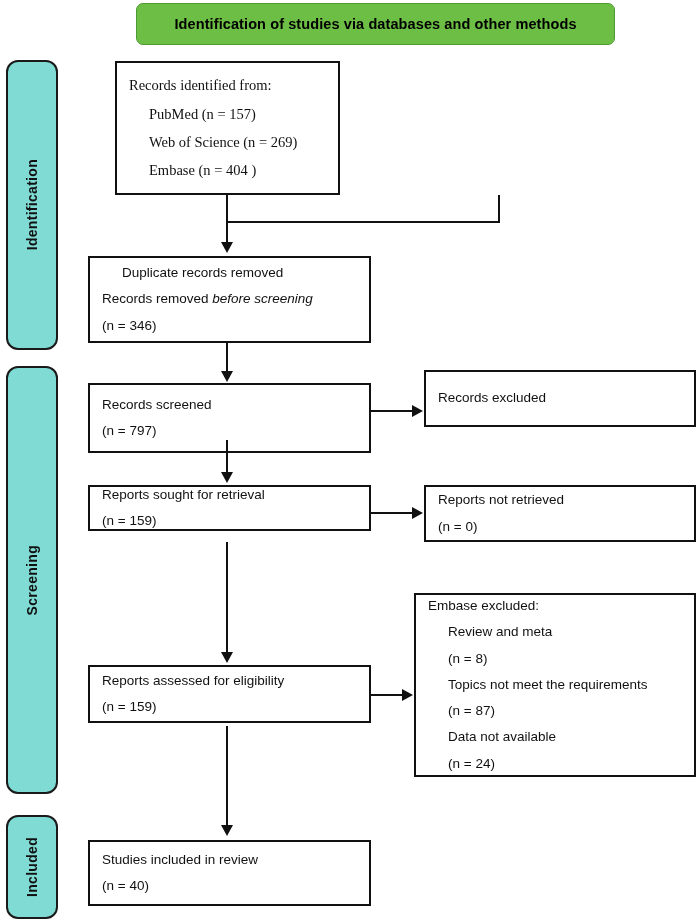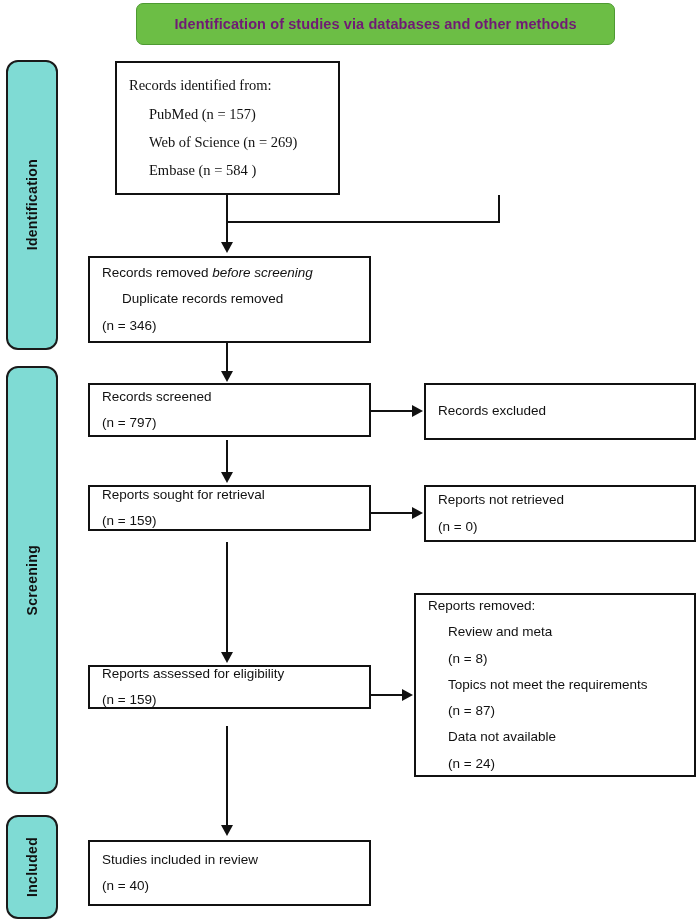--- a/index.html
+++ b/index.html
@@ -17,21 +17,21 @@
     background: #ffffff;
     overflow: hidden;
   }
   .abs { position: absolute; box-sizing: border-box; }
 
   
   .banner {
     background: #6CBE45;
     border: 1px solid #4e9a32;
     border-radius: 7px;
-    color: #701a75;
+    color: #000000;
     font-weight: bold;
     font-size: 14.5px;
     display: flex;
     align-items: center;
     justify-content: center;
     letter-spacing: 0.1px;
   }
 
   
   .stage {
@@ -109,44 +109,44 @@
   </div>
 
   <div class="abs stage" style="left:6px; top:815px; width:52px; height:104px;">
     <span class="stage-label">Included</span>
   </div>
 
   <div class="abs pbox serif" style="left:115px; top:61px; width:225px; height:134px;">
     <div class="line">Records identified from:</div>
     <div class="line indent">PubMed (n = 157)</div>
     <div class="line indent">Web of Science (n = 269)</div>
-    <div class="line indent">Embase (n = 584 )</div>
+    <div class="line indent">Embase (n = 404 )</div>
   </div>
 
 
   <div class="abs ln vline" style="left:226px; top:195px; height:47px;"></div>
   <div class="abs ln vline" style="left:498px; top:195px; height:28px;"></div>
   <div class="abs ln hline" style="left:226px; top:221px; width:274px;"></div>
   <div class="abs arrow-down" style="left:221px; top:242px;"></div>
 
   <div class="abs pbox" style="left:88px; top:256px; width:283px; height:87px;">
+    <div class="line indent">Duplicate records removed</div>
     <div class="line"><span>Records removed </span><span class="ital">before screening</span></div>
-    <div class="line indent">Duplicate records removed</div>
     <div class="line">(n = 346)</div>
   </div>
 
   <div class="abs ln vline" style="left:226px; top:343px; height:32px;"></div>
   <div class="abs arrow-down" style="left:221px; top:371px;"></div>
 
-  <div class="abs pbox" style="left:88px; top:383px; width:283px; height:54px;">
+  <div class="abs pbox" style="left:88px; top:383px; width:283px; height:70px;">
     <div class="line">Records screened</div>
     <div class="line">(n = 797)</div>
   </div>
 
-  <div class="abs pbox" style="left:424px; top:383px; width:272px; height:57px;">
+  <div class="abs pbox" style="left:424px; top:370px; width:272px; height:57px;">
     <div class="line">Records excluded</div>
   </div>
 
   <div class="abs ln hline" style="left:371px; top:410px; width:42px;"></div>
   <div class="abs arrow-right" style="left:412px; top:405px;"></div>
 
   <div class="abs ln vline" style="left:226px; top:440px; height:36px;"></div>
   <div class="abs arrow-down" style="left:221px; top:472px;"></div>
 
   <div class="abs pbox" style="left:88px; top:485px; width:283px; height:46px;">
@@ -158,27 +158,27 @@
     <div class="line">Reports not retrieved</div>
     <div class="line">(n = 0)</div>
   </div>
 
   <div class="abs ln hline" style="left:371px; top:512px; width:42px;"></div>
   <div class="abs arrow-right" style="left:412px; top:507px;"></div>
 
   <div class="abs ln vline" style="left:226px; top:542px; height:114px;"></div>
   <div class="abs arrow-down" style="left:221px; top:652px;"></div>
 
-  <div class="abs pbox" style="left:88px; top:665px; width:283px; height:44px;">
+  <div class="abs pbox" style="left:88px; top:665px; width:283px; height:58px;">
     <div class="line">Reports assessed for eligibility</div>
     <div class="line">(n = 159)</div>
   </div>
 
   <div class="abs pbox" style="left:414px; top:593px; width:282px; height:184px;">
-    <div class="line">Reports removed:</div>
+    <div class="line">Embase excluded:</div>
     <div class="line indent">Review and meta</div>
     <div class="line indent">(n = 8)</div>
     <div class="line indent">Topics not meet the requirements</div>
     <div class="line indent">(n = 87)</div>
     <div class="line indent">Data not available</div>
     <div class="line indent">(n = 24)</div>
   </div>
 
   <div class="abs ln hline" style="left:371px; top:694px; width:32px;"></div>
   <div class="abs arrow-right" style="left:402px; top:689px;"></div>

